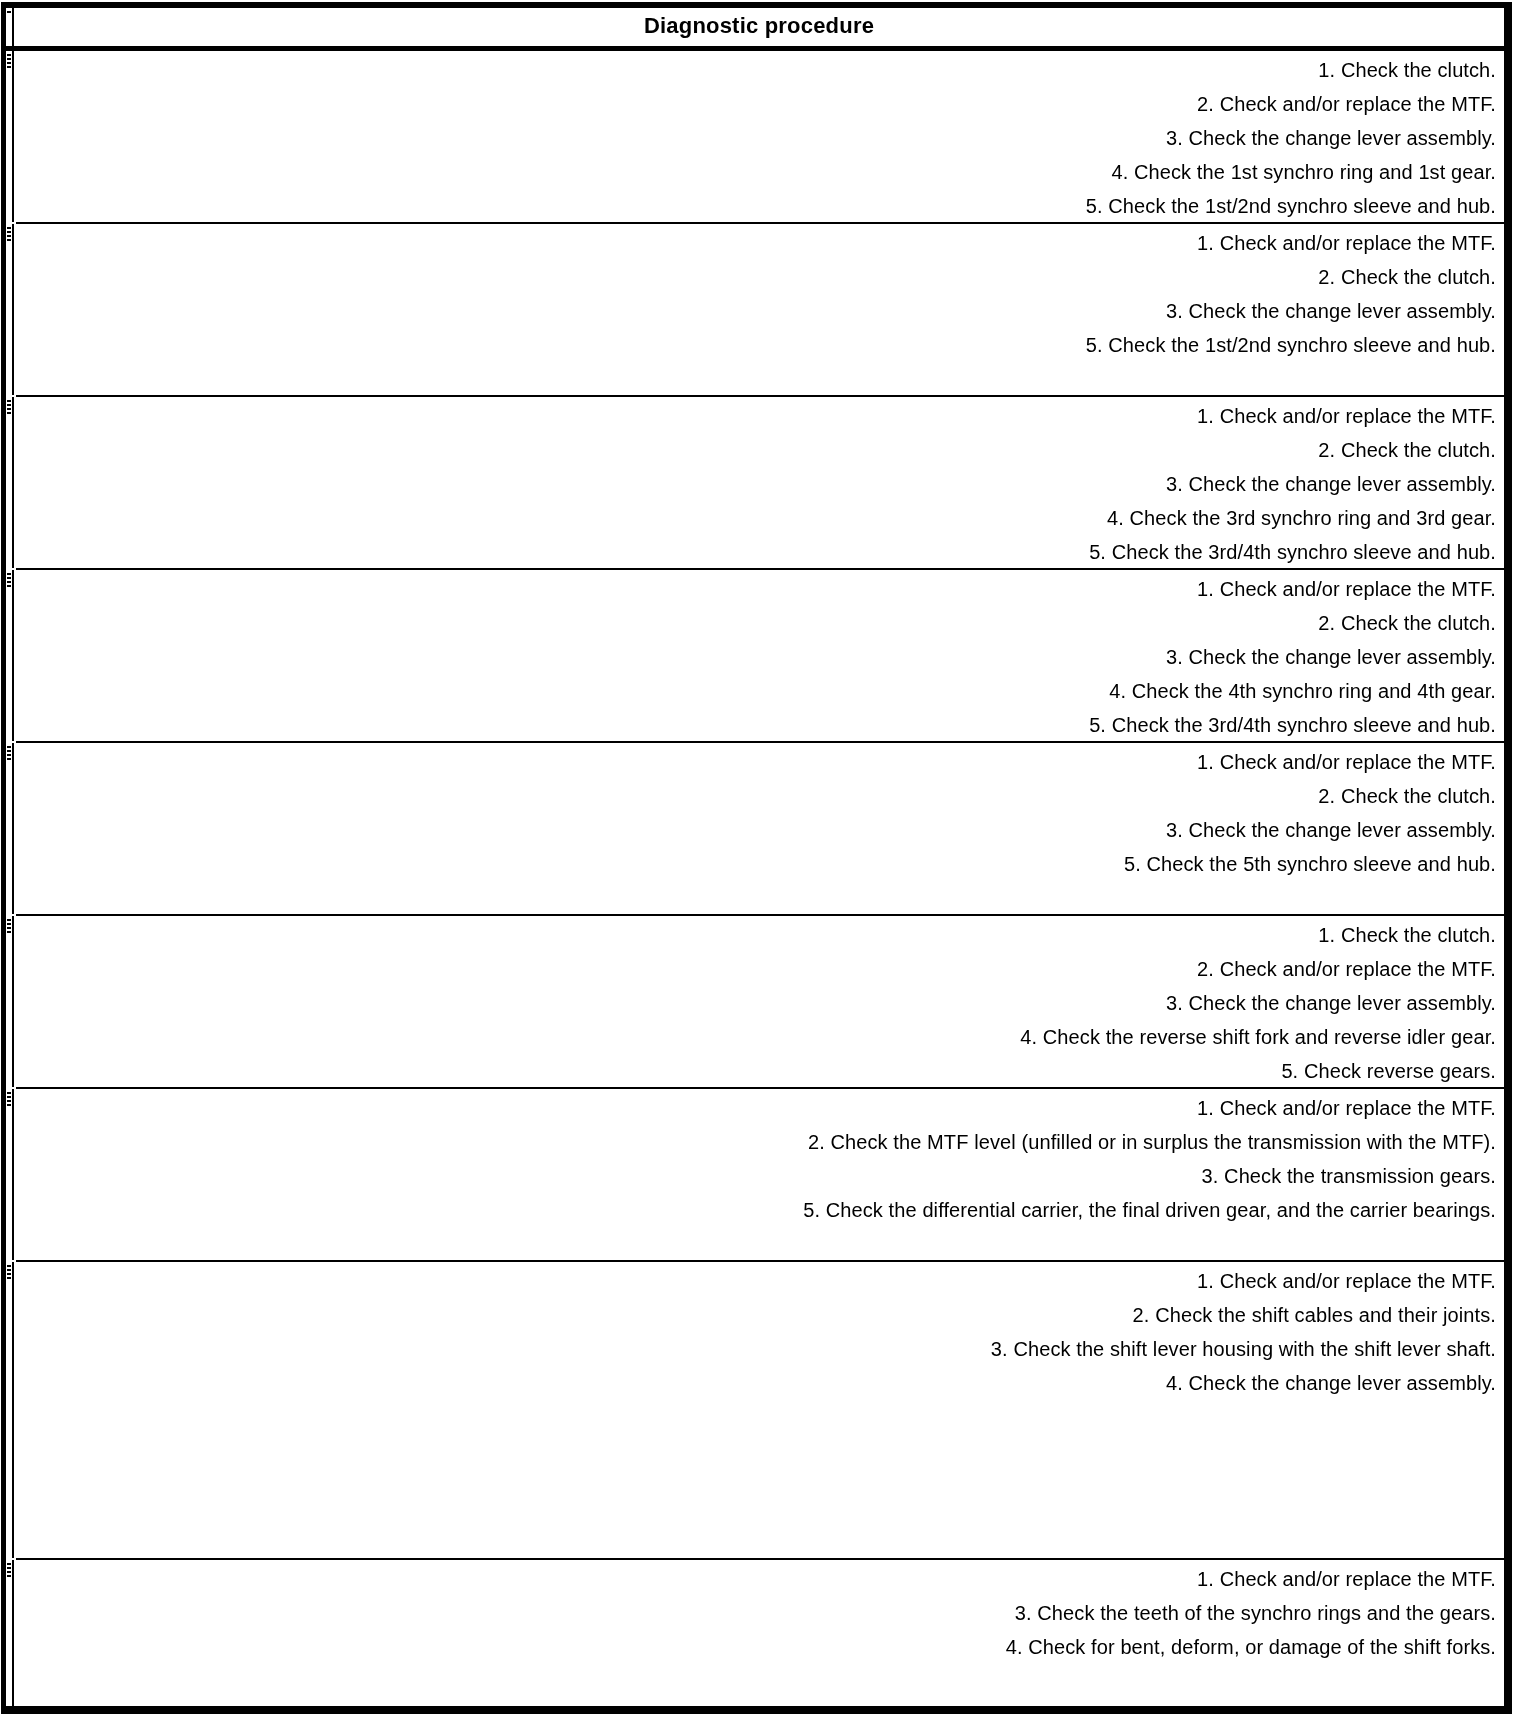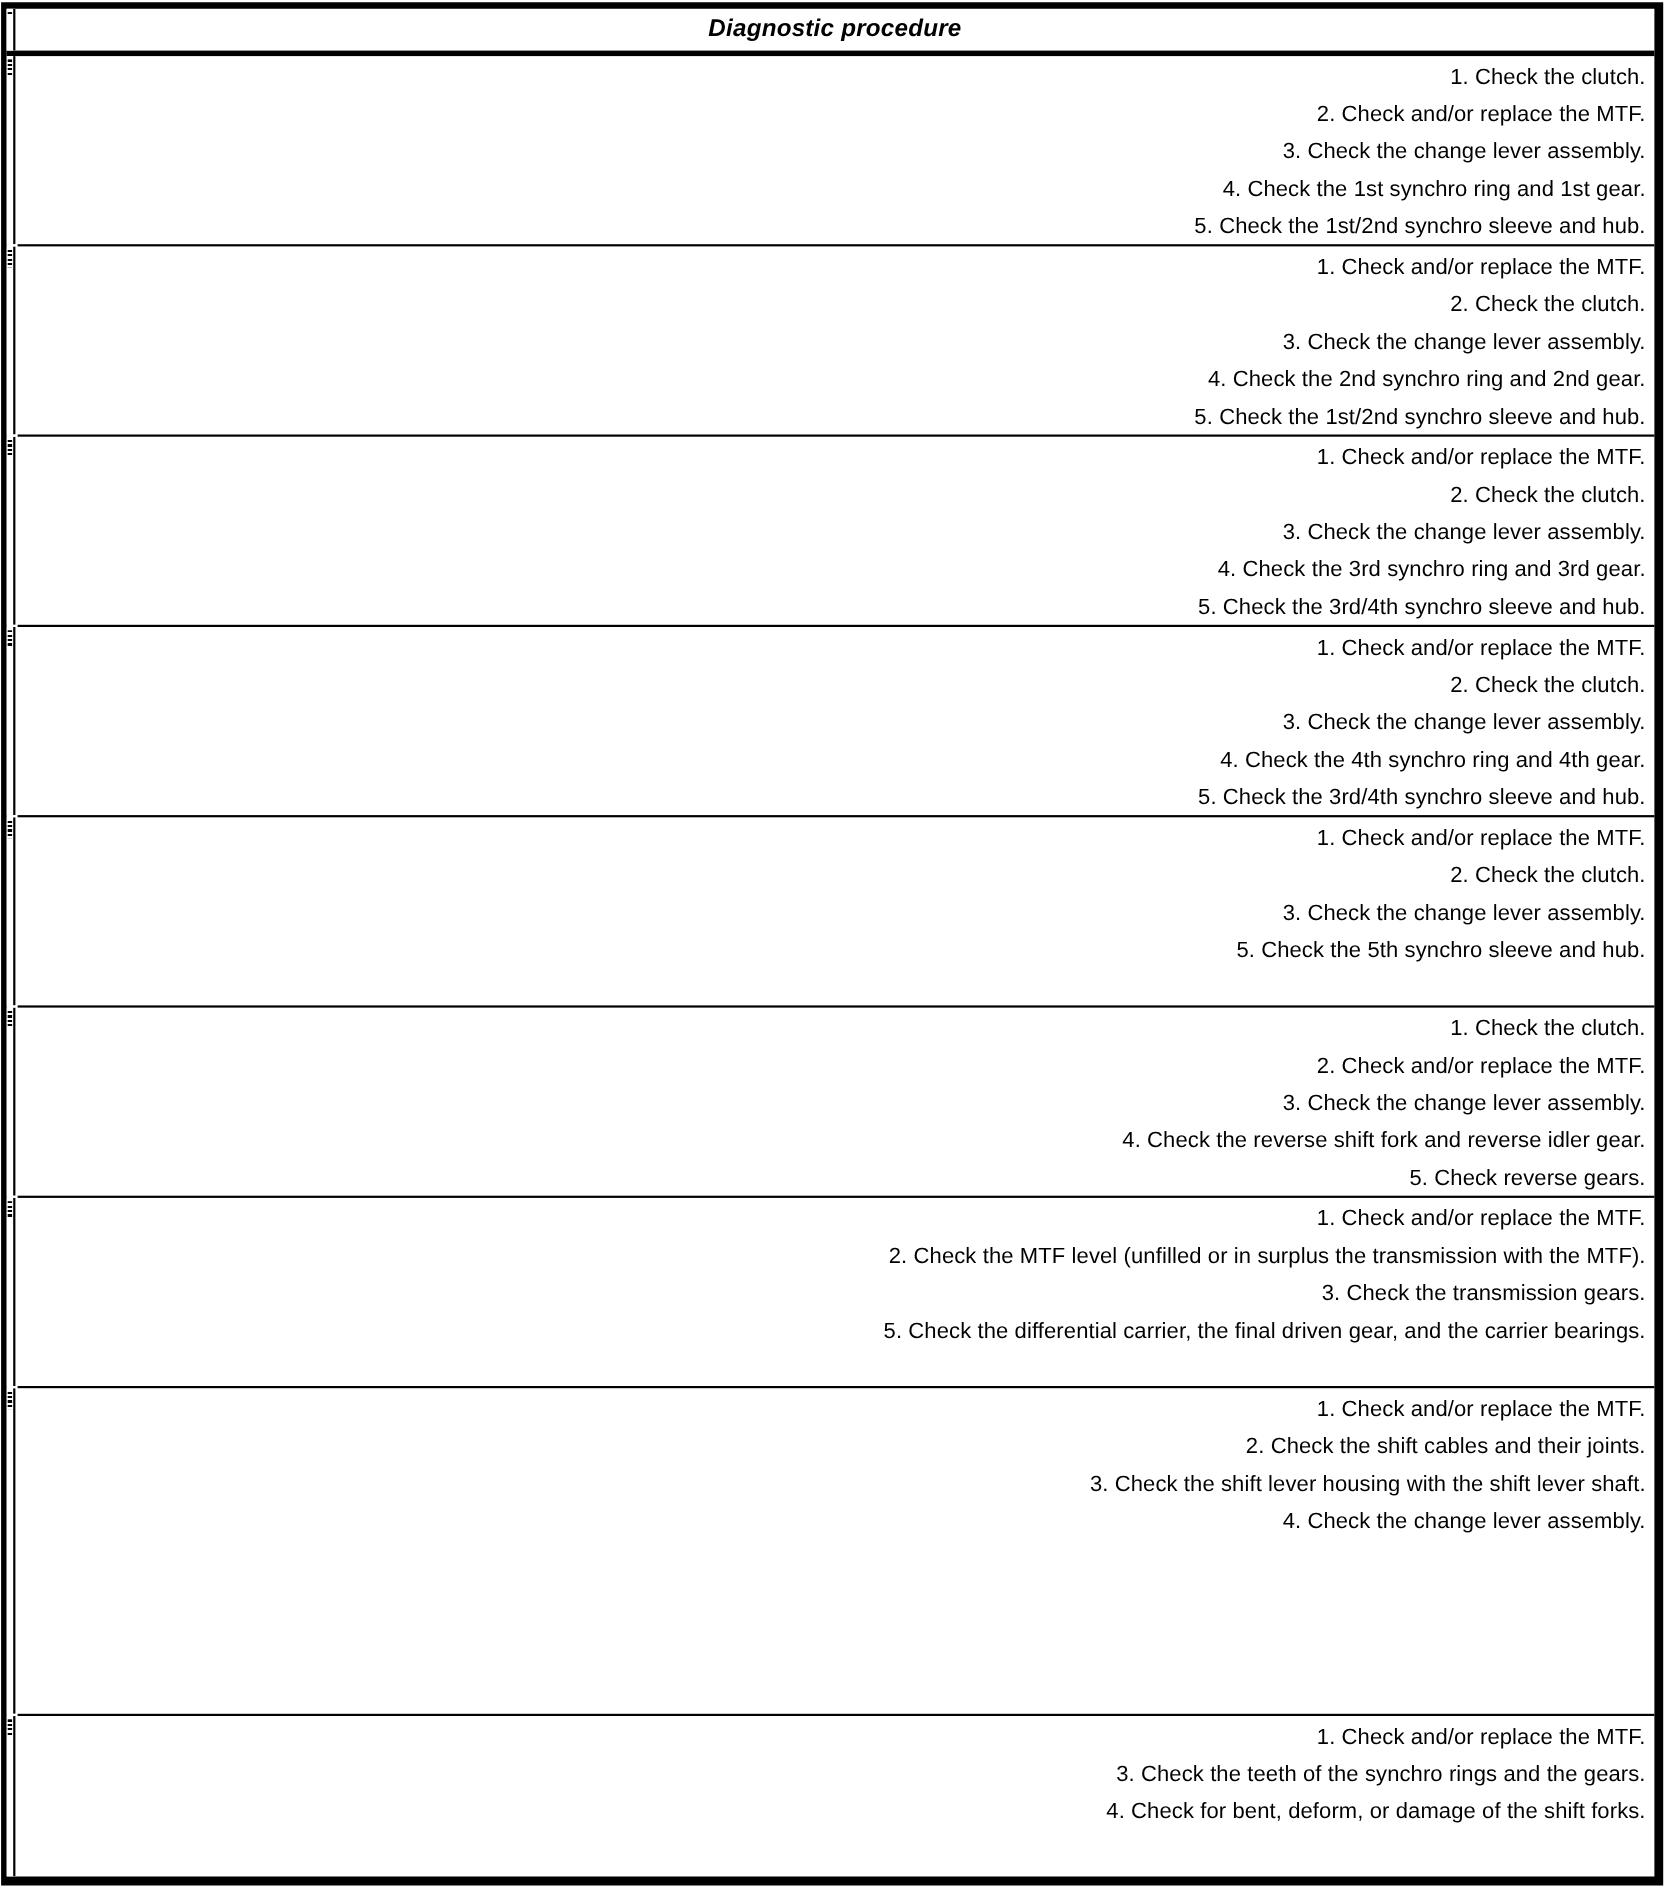--- a/index.html
+++ b/index.html
@@ -57,21 +57,20 @@
   .fragment.dot {
     height: 4px;
   }
   .header-content {
     flex: 1;
     text-align: center;
     font-weight: bold;
     font-size: 22px;
     line-height: 36px;
     letter-spacing: 0.2px;
-    font-style: italic;
   }
   .header-sep {
     height: 5px;
     background: #000;
     flex: 0 0 auto;
   }
   .row-sep {
     height: 2px;
     background: #000;
     margin-left: 10px;
@@ -129,21 +128,20 @@
   </div>
 <div class="row-sep"></div>
   <div class="proc-row">
     <div class="sliver">
       <div class="fragment"></div>
     </div>
     <div class="row-content">
             <div class="step">1. Check and/or replace the MTF.</div>
             <div class="step">2. Check the clutch.</div>
             <div class="step">3. Check the change lever assembly.</div>
-            <div class="step">4. Check the 2nd synchro ring and 2nd gear.</div>
             <div class="step">5. Check the 1st/2nd synchro sleeve and hub.</div>
           </div>
   </div>
 <div class="row-sep"></div>
   <div class="proc-row">
     <div class="sliver">
       <div class="fragment"></div>
     </div>
     <div class="row-content">
             <div class="step">1. Check and/or replace the MTF.</div>

